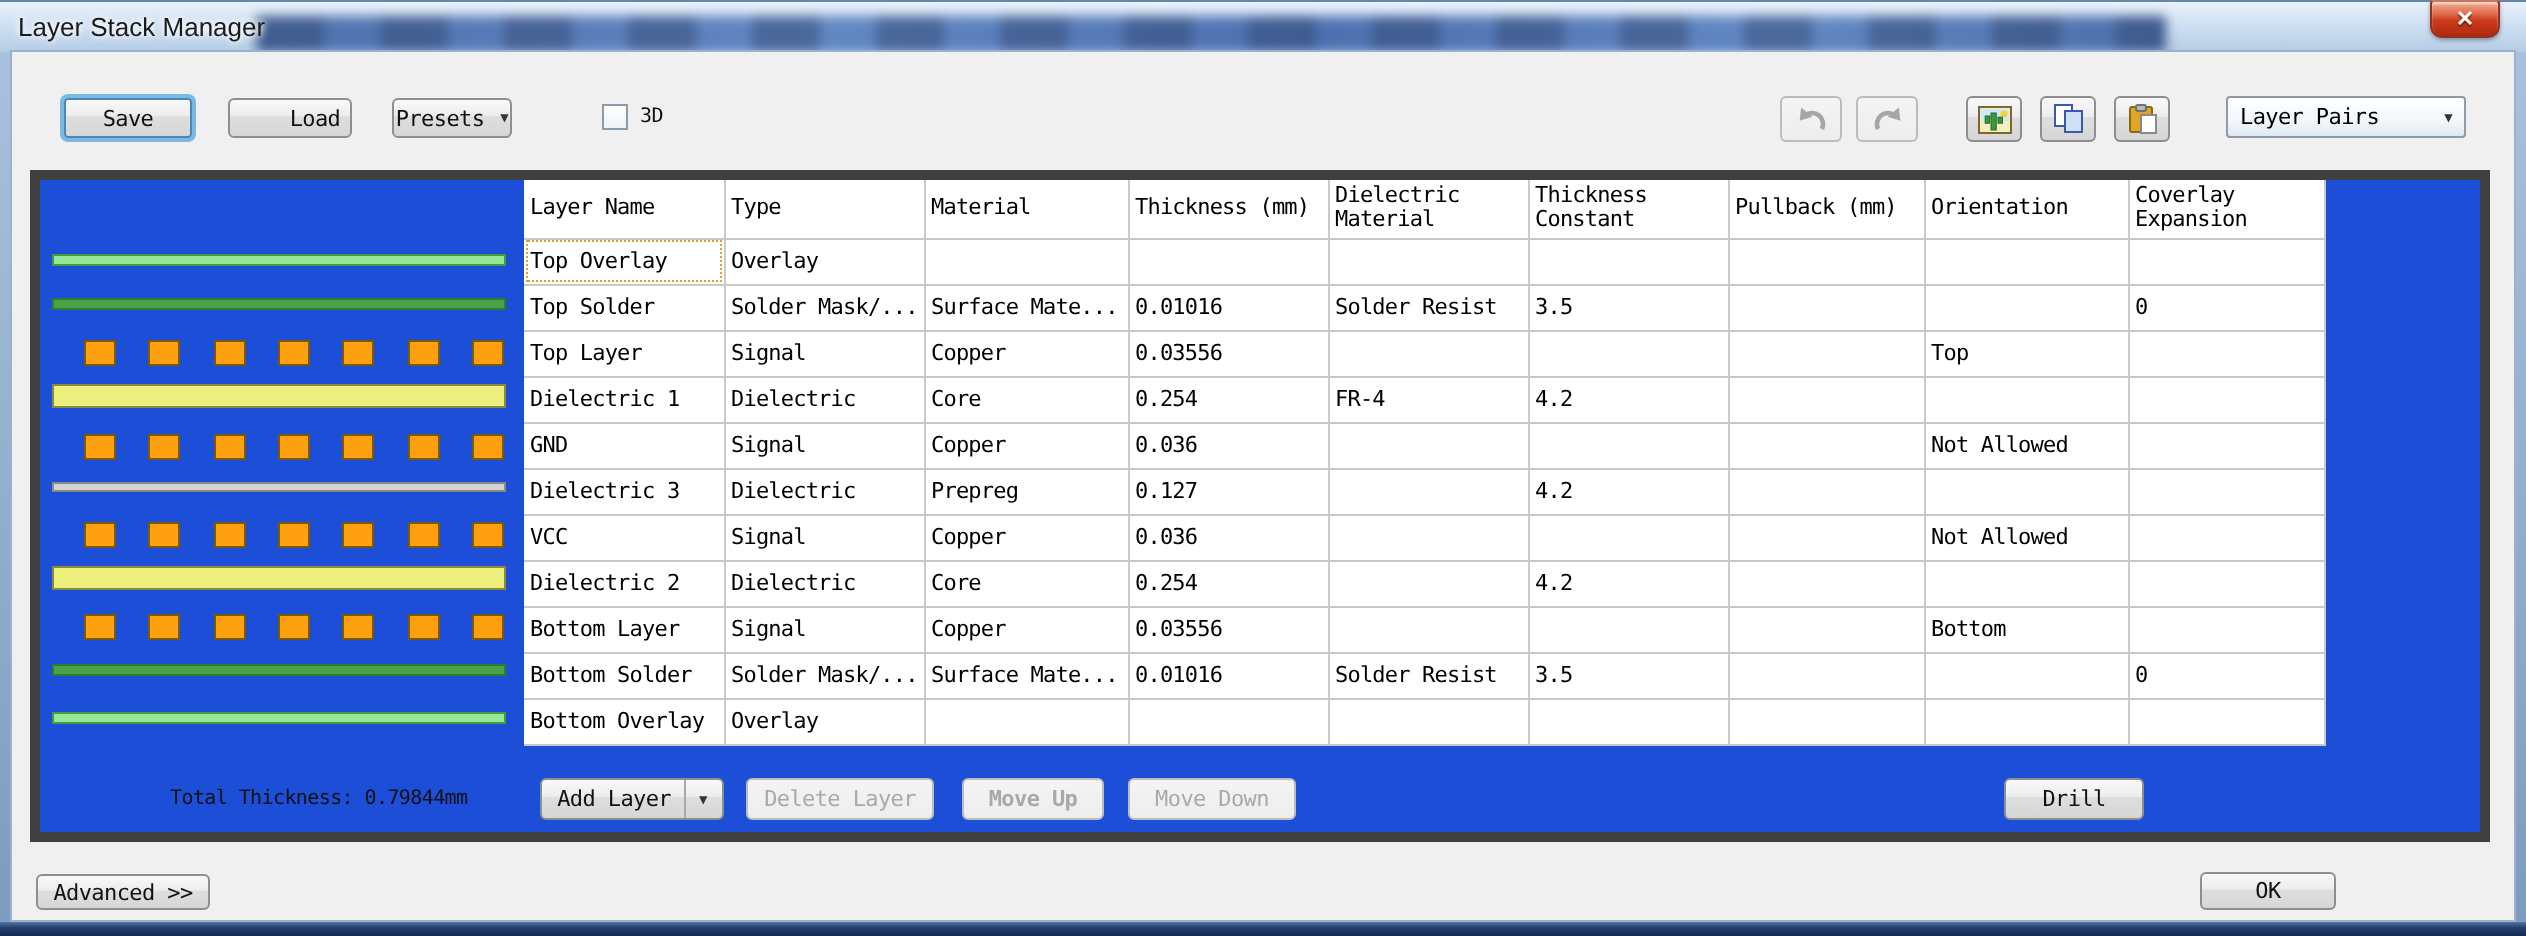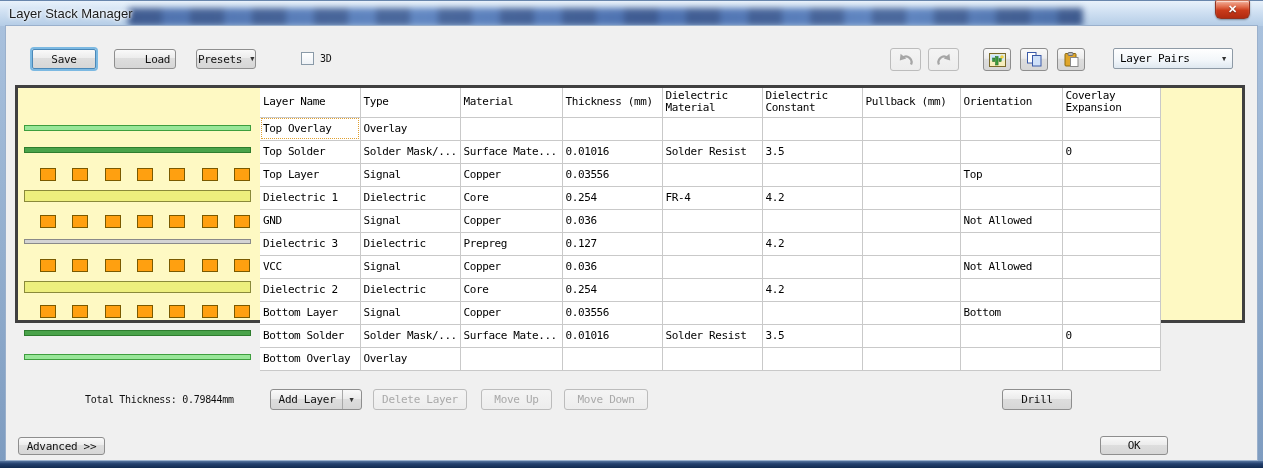--- a/index.html
+++ b/index.html
@@ -49,22 +49,22 @@
   .combo{position:absolute;display:flex;align-items:center;justify-content:space-between;
     padding:0 6px;background:linear-gradient(180deg,#ffffff,#f2f6fa 60%,#dfe8f0);
     border:1px solid #8e9aa6;border-radius:2px;
     font-family:"DejaVu Sans Mono",monospace;font-size:11px;letter-spacing:-0.3px;}
   .checkbox{position:absolute;width:13px;height:13px;border:1px solid #8a9aa8;
     background:linear-gradient(180deg,#fff,#eef2f6);}
   .static-label{position:absolute;font-family:"DejaVu Sans Mono",monospace;
     font-size:10px;letter-spacing:-0.3px;color:#111;white-space:nowrap;}
 
   
-  .panel{position:absolute;left:15px;top:85px;width:1230px;height:238px;
-    background:#fef9c3;border:3px solid #404040;}
+  .panel{position:absolute;left:15px;top:85px;width:1230px;height:336px;
+    background:#1d4ed8;border:5px solid #404040;}
   .stack-layer{position:absolute;left:6px;width:227px;}
   .copper-row{position:absolute;left:22px;width:210px;display:flex;
     justify-content:space-between;}
   .copper-chip{width:16px;height:13px;border:1px solid #7a5a00;}
 
   
   table.grid{position:absolute;left:242px;top:0;border-collapse:collapse;
     table-layout:fixed;width:900px;
     font-family:"DejaVu Sans Mono",monospace;font-size:11px;letter-spacing:-0.4px;color:#000;}
   table.grid th{height:29px;font-weight:normal;text-align:left;padding:0 3px;
@@ -203,21 +203,21 @@
           <col style="width: 102px;">
           <col style="width: 98px;">
         </colgroup>
         <thead>
           <tr>
             <th>Layer Name</th>
             <th>Type</th>
             <th>Material</th>
             <th>Thickness (mm)</th>
             <th>Dielectric Material</th>
-            <th>Dielectric Constant</th>
+            <th>Thickness Constant</th>
             <th>Pullback (mm)</th>
             <th>Orientation</th>
             <th>Coverlay Expansion</th>
           </tr>
         </thead>
         <tbody>
           <tr>
             <td class="selected">Top Overlay</td>
             <td>Overlay</td>
             <td></td>
@@ -343,21 +343,21 @@
   </div>
 
   <div class="static-label" style="left:85px;top:394px;">Total Thickness: 0.79844mm</div>
   <div class="btn" style="left:270px;top:389px;width:92px;height:21px;">
     <span>Add Layer</span>
     <span class="split-arrow">▼</span>
   </div>
   <div class="btn disabled" style="left:373px;top:389px;width:94px;height:21px;">
     <span>Delete Layer</span>
   </div>
-  <div class="btn disabled" style="left:481px;top:389px;width:71px;height:21px;">
+  <div class="btn disabled" style="left:481px;top:389px;width:71px;height:21px;font-weight:bold;">
     <span>Move Up</span>
   </div>
   <div class="btn disabled" style="left:564px;top:389px;width:84px;height:21px;">
     <span>Move Down</span>
   </div>
   <div class="btn" style="left:1002px;top:389px;width:70px;height:21px;">
     <span>Drill</span>
   </div>
 
   <div class="btn" style="left:18px;top:437px;width:87px;height:18px;">

